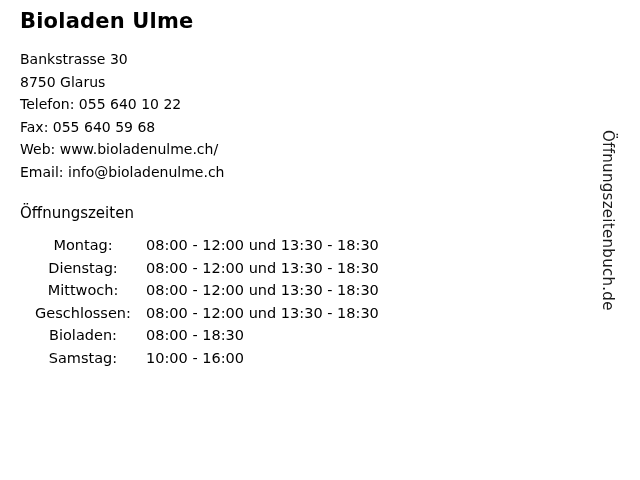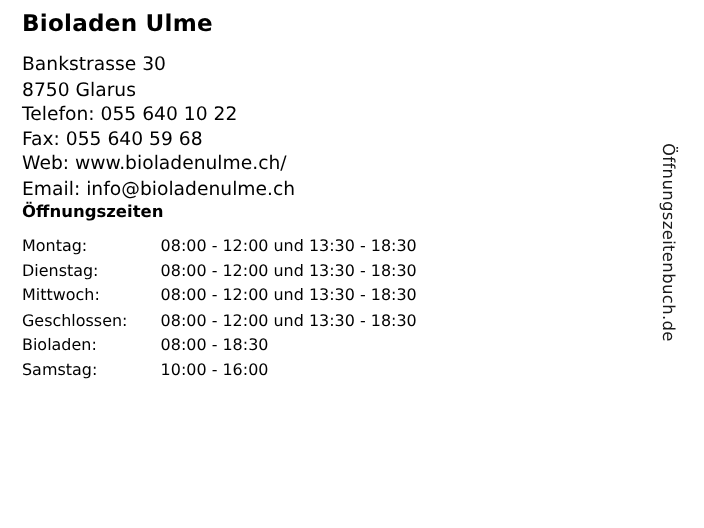--- a/index.html
+++ b/index.html
@@ -29,44 +29,46 @@
     width: 560px;
   }
   .shop-title {
     font-size: 21px;
     font-weight: bold;
     line-height: 26px;
     margin: 0 0 14px 0;
     letter-spacing: 0.2px;
   }
   .address-block {
-    font-size: 17px;
+    font-size: 14px;
     line-height: 22.5px;
   }
   .address-line {
     white-space: nowrap;
   }
   .hours-title {
     font-size: 15px;
-    font-weight: bold;
+    font-weight: normal;
+    margin-top: 21px;
     margin-bottom: 12px;
   }
   table.hours {
     border-collapse: collapse;
     font-size: 14.5px;
   }
   table.hours td {
     padding: 0;
     line-height: 22.5px;
     vertical-align: top;
     white-space: nowrap;
   }
   td.day {
     width: 126px;
     padding-right: 4px;
+    text-align: center;
   }
   td.time {
     padding-left: 0;
   }
   .vertical-brand {
     position: absolute;
     right: 6px;
     top: 0;
     width: 34px;
     height: 480px;

